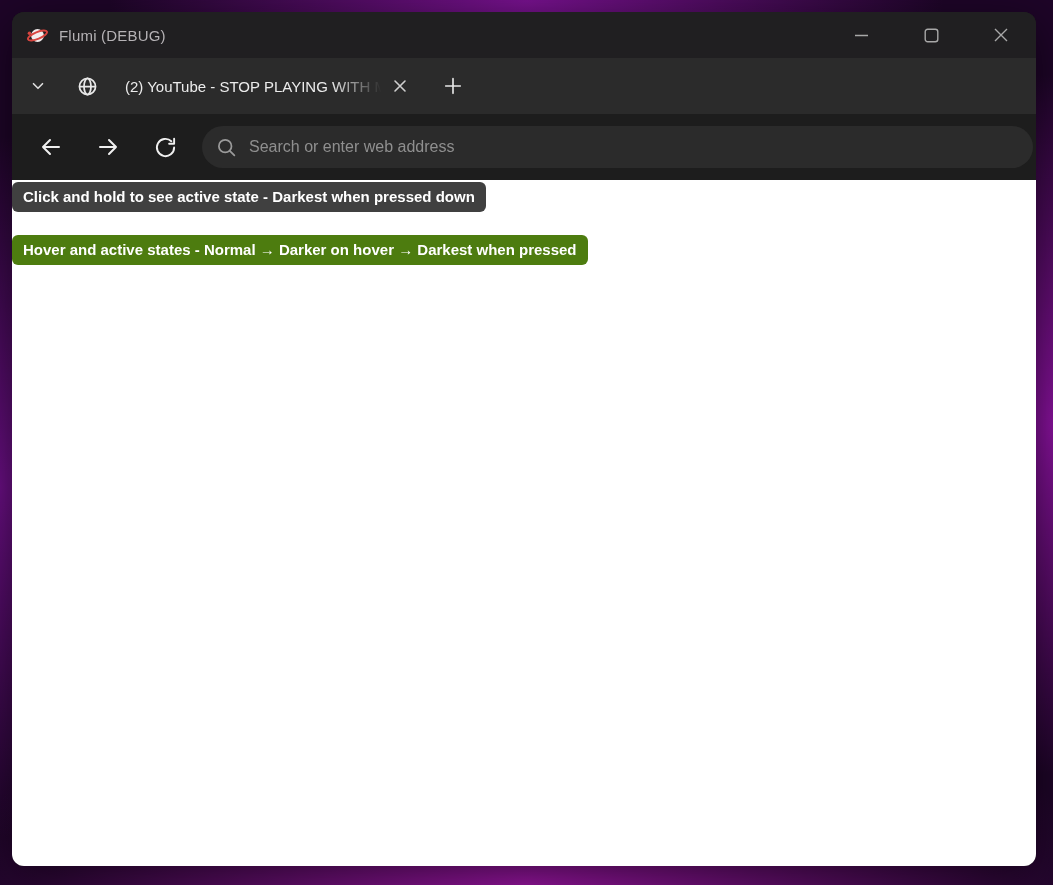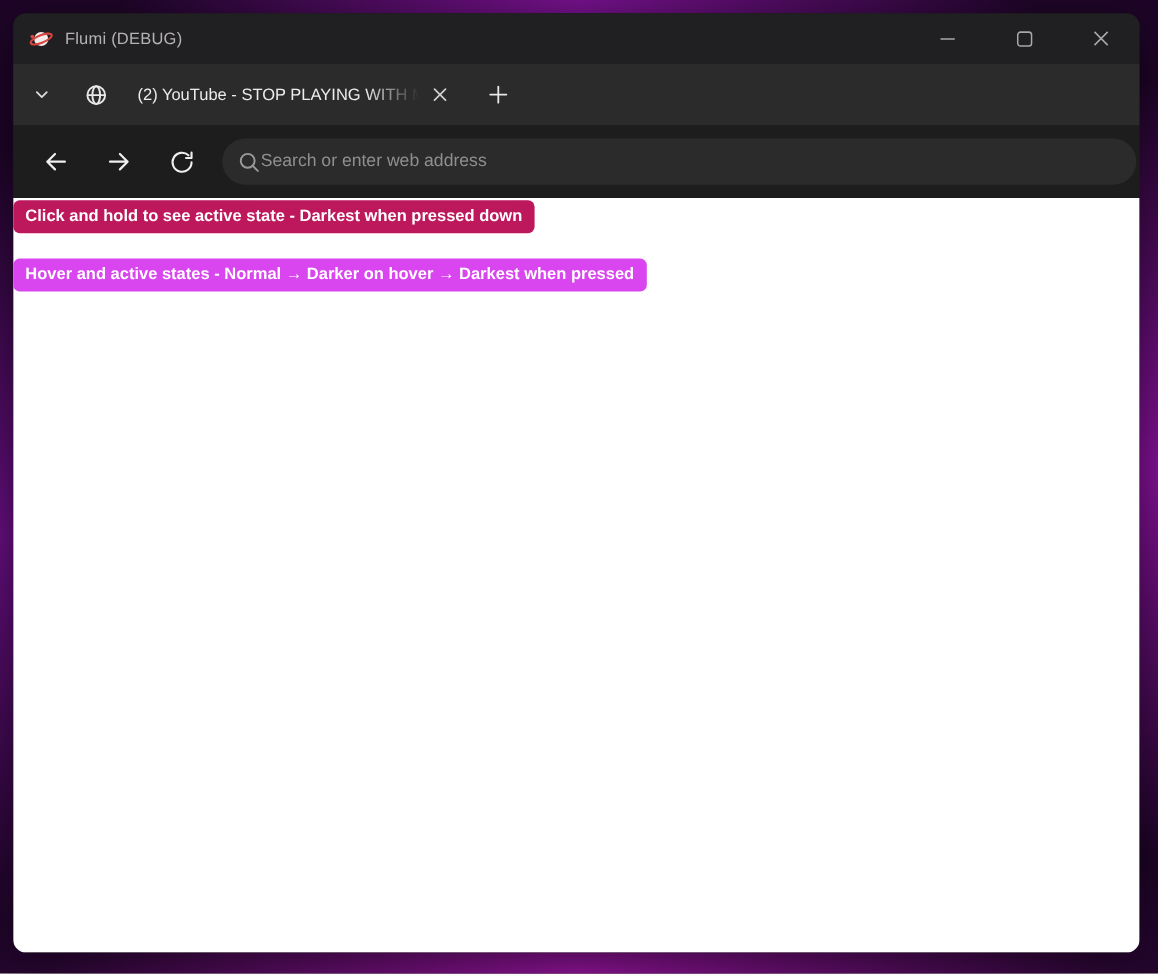--- a/index.html
+++ b/index.html
@@ -44,21 +44,21 @@
               display:flex; align-items:center; justify-content:center; border-radius:6px; flex:0 0 auto; }
   .newtab{ margin-left:10px; color:#e8e8e8; }
   
   .navbar{ height:66px; background:#1d1d1d; display:flex; align-items:center;
            padding:0 3px 0 17px; flex:0 0 auto; }
   .nav-btn{ width:44px; height:44px; display:flex; align-items:center; justify-content:center;
             background:transparent; border:none; border-radius:10px; color:#efefef; margin-right:13px; }
   .searchbar{ flex:1; height:42px; margin-left:2px; background:#2b2b2b; border-radius:21px;
               display:flex; align-items:center; padding:0 18px 0 14px; }
   .search-icon{ color:#9a9a9a; flex:0 0 auto; }
-  .searchbar input{ flex:1; margin-left:0; background:transparent; border:none; outline:none;
+  .searchbar input{ flex:1; margin-left:12px; background:transparent; border:none; outline:none;
               font-size:16px; color:#e0e0e0; font-family:inherit; }
   .searchbar input::placeholder{ color:#8f8f8f; }
   
   .content{ flex:1; background:#ffffff; padding-top:2px; }
   .page-btn{ display:block; width:fit-content; border:none; border-radius:6px; color:#ffffff;
              font-family:inherit; font-size:15px; font-weight:bold; line-height:18px;
              padding:6px 11px; text-align:left; }
   .page-btn + .page-btn{ margin-top:23px; }
 </style>
 </head>
@@ -141,17 +141,17 @@
     <div class="searchbar">
       <svg class="search-icon" width="21" height="21" viewBox="0 0 24 24">
         <circle cx="10.5" cy="10.5" r="7.2" fill="none" stroke="currentColor" stroke-width="2"></circle>
         <line x1="15.8" y1="15.8" x2="21" y2="21" stroke="currentColor" stroke-width="2" stroke-linecap="round"></line>
       </svg>
       <input type="text" value="" placeholder="Search or enter web address" style="">
     </div>
   </div>
 
   <div class="content">
-    <button class="page-btn" style="background: #be185d;">Click and hold to see active state - Darkest when pressed down</button>
-    <button class="page-btn" style="background: #d946ef;">Hover and active states - Normal → Darker on hover → Darkest when pressed</button>
+    <button class="page-btn" style="background: #404040;">Click and hold to see active state - Darkest when pressed down</button>
+    <button class="page-btn" style="background: #4d7c0f;">Hover and active states - Normal → Darker on hover → Darkest when pressed</button>
   </div>
 
 </div>
 
 </body></html>

